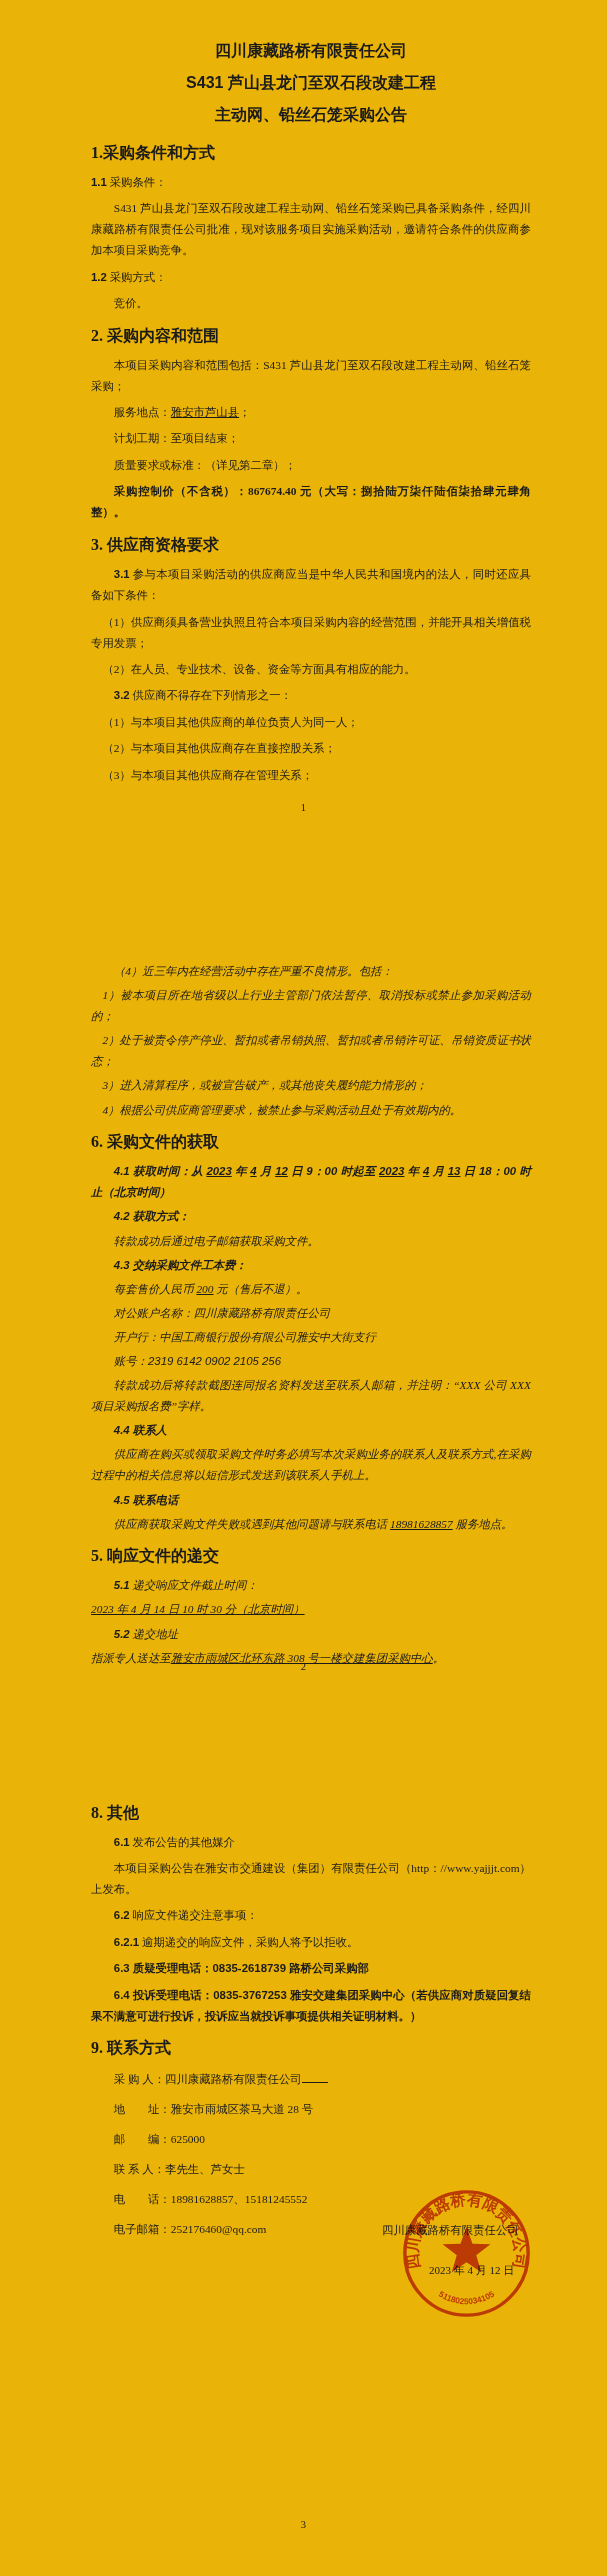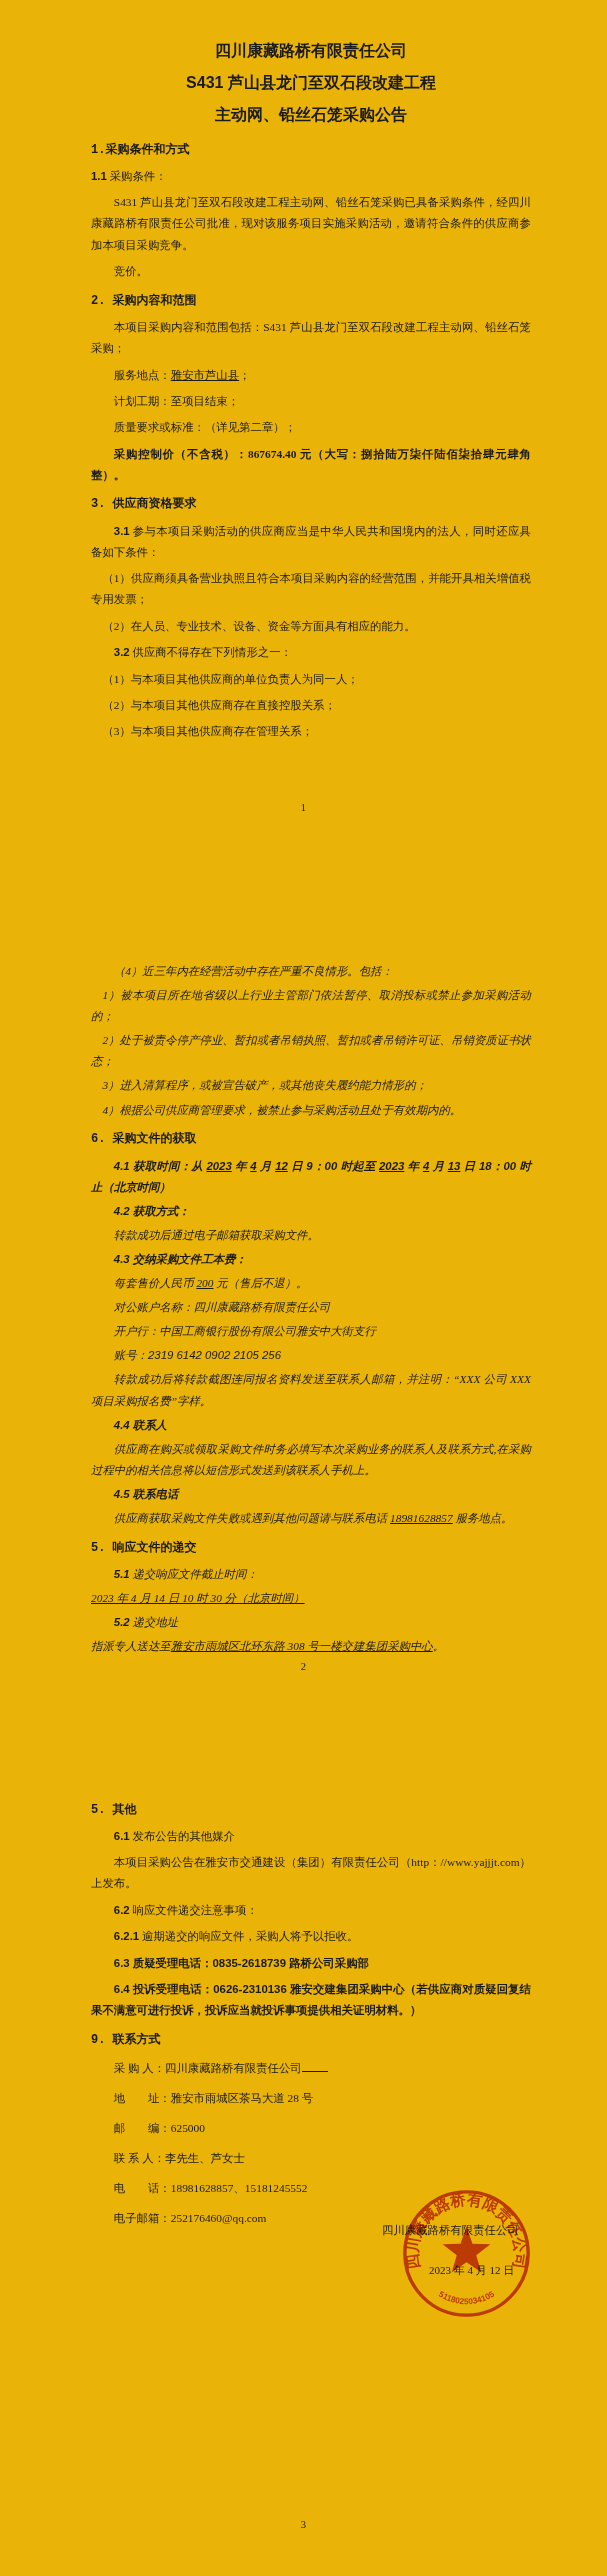--- a/index.html
+++ b/index.html
@@ -21,23 +21,23 @@
 
   .doc-title {
     text-align:center;
     font-family:"Liberation Sans","DejaVu Sans",sans-serif;
     font-weight:bold;
     font-size:16px;
     line-height:32px;
     margin:0;
   }
   h2.sec {
-    font-family:Liberation Mono, monospace;
+    font-family:Liberation Serif, serif;
     font-weight:bold;
-    font-size:12px;
+    font-size:16px;
     line-height:1.4;
     margin:10.6px 0 7.6px 0;
   }
   p {
     font-size:11.4px;
     line-height:1.85;
     margin:5.3px 0;
     text-align:justify;
   }
   .tight p { margin:3px 0;font-style:italic; }
@@ -78,20 +78,21 @@
 <body>
 
 <div class="page" id="page1">
   <p class="doc-title">四川康藏路桥有限责任公司</p>
   <p class="doc-title">S431 芦山县龙门至双石段改建工程</p>
   <p class="doc-title">主动网、铅丝石笼采购公告</p>
 
   <h2 class="sec">1.采购条件和方式</h2>
   <p><span style="font-weight: bold; font-family: &quot;Liberation Sans&quot;, &quot;DejaVu Sans&quot;, sans-serif;">1.1</span><span> 采购条件：</span></p>
   <p class="ind2">S431 芦山县龙门至双石段改建工程主动网、铅丝石笼采购已具备采购条件，经四川康藏路桥有限责任公司批准，现对该服务项目实施采购活动，邀请符合条件的供应商参加本项目采购竞争。</p>
+  <p><span style="font-weight: bold; font-family: &quot;Liberation Sans&quot;, &quot;DejaVu Sans&quot;, sans-serif;">1.2</span><span> 采购方式：</span></p>
   <p class="ind2">竞价。</p>
 
   <h2 class="sec">2. 采购内容和范围</h2>
   <p class="ind2">本项目采购内容和范围包括：S431 芦山县龙门至双石段改建工程主动网、铅丝石笼采购；</p>
   <p class="ind2"><span>服务地点：</span><span style="text-decoration: underline;">雅安市芦山县</span><span>；</span></p>
   <p class="ind2">计划工期：至项目结束；</p>
   <p class="ind2">质量要求或标准：（详见第二章）；</p>
   <p class="ind2"><span style="font-weight: bold;">采购控制价（不含税）：867674.40 元（大写：捌拾陆万柒仟陆佰柒拾肆元肆角整）。</span></p>
 
   <h2 class="sec">3. 供应商资格要求</h2>
@@ -131,27 +132,27 @@
   <h2 class="sec">5. 响应文件的递交</h2>
   <p class="ind2"><span style="font-weight: bold; font-family: &quot;Liberation Sans&quot;, &quot;DejaVu Sans&quot;, sans-serif;">5.1</span><span> 递交响应文件截止时间：</span></p>
   <p><span style="text-decoration: underline;">2023 年 4 月 14 日 10 时 30 分（北京时间）</span></p>
   <p class="ind2"><span style="font-weight: bold; font-family: &quot;Liberation Sans&quot;, &quot;DejaVu Sans&quot;, sans-serif;">5.2</span><span> 递交地址</span></p>
   <p><span>指派专人送达至</span><span style="text-decoration: underline;">雅安市雨城区北环东路 308 号一楼交建集团采购中心</span><span>。</span></p>
 
   <div class="page-number">2</div>
 </div>
 
 <div class="page" id="page3">
-  <h2 class="sec">5. 其他</h2>
+  <h2 class="sec">8. 其他</h2>
   <p class="ind2"><span style="font-weight: bold; font-family: &quot;Liberation Sans&quot;, &quot;DejaVu Sans&quot;, sans-serif;">6.1</span><span> 发布公告的其他媒介</span></p>
   <p class="ind2">本项目采购公告在雅安市交通建设（集团）有限责任公司（http：//www.yajjjt.com）上发布。</p>
   <p class="ind2"><span style="font-weight: bold; font-family: &quot;Liberation Sans&quot;, &quot;DejaVu Sans&quot;, sans-serif;">6.2</span><span> 响应文件递交注意事项：</span></p>
   <p class="ind2"><span style="font-weight: bold; font-family: &quot;Liberation Sans&quot;, &quot;DejaVu Sans&quot;, sans-serif;">6.2.1</span><span> 逾期递交的响应文件，采购人将予以拒收。</span></p>
   <p class="ind2"><span style="font-weight: bold; font-family: &quot;Liberation Sans&quot;, &quot;DejaVu Sans&quot;, sans-serif;">6.3 质疑受理电话：0835-2618739 路桥公司采购部</span></p>
-  <p class="ind2"><span style="font-weight: bold; font-family: &quot;Liberation Sans&quot;, &quot;DejaVu Sans&quot;, sans-serif;">6.4 投诉受理电话：0626-2310136 雅安交建集团采购中心（若供应商对质疑回复结果不满意可进行投诉，投诉应当就投诉事项提供相关证明材料。）</span></p>
+  <p class="ind2"><span style="font-weight: bold; font-family: &quot;Liberation Sans&quot;, &quot;DejaVu Sans&quot;, sans-serif;">6.4 投诉受理电话：0835-3767253 雅安交建集团采购中心（若供应商对质疑回复结果不满意可进行投诉，投诉应当就投诉事项提供相关证明材料。）</span></p>
 
   <h2 class="sec">9. 联系方式</h2>
   <p class="contact-row ind2"><span>采 购 人：</span><span>四川康藏路桥有限责任公司</span><span class="blank-underline"></span></p>
   <p class="contact-row ind2"><span>地　　址：</span><span>雅安市雨城区茶马大道 28 号</span></p>
   <p class="contact-row ind2"><span>邮　　编：</span><span>625000</span></p>
   <p class="contact-row ind2"><span>联 系 人：</span><span>李先生、芦女士</span></p>
   <p class="contact-row ind2"><span>电　　话：</span><span>18981628857、15181245552</span></p>
   <p class="contact-row ind2"><span>电子邮箱：</span><span>252176460@qq.com</span></p>
 
   <p class="sig-company">四川康藏路桥有限责任公司</p>

